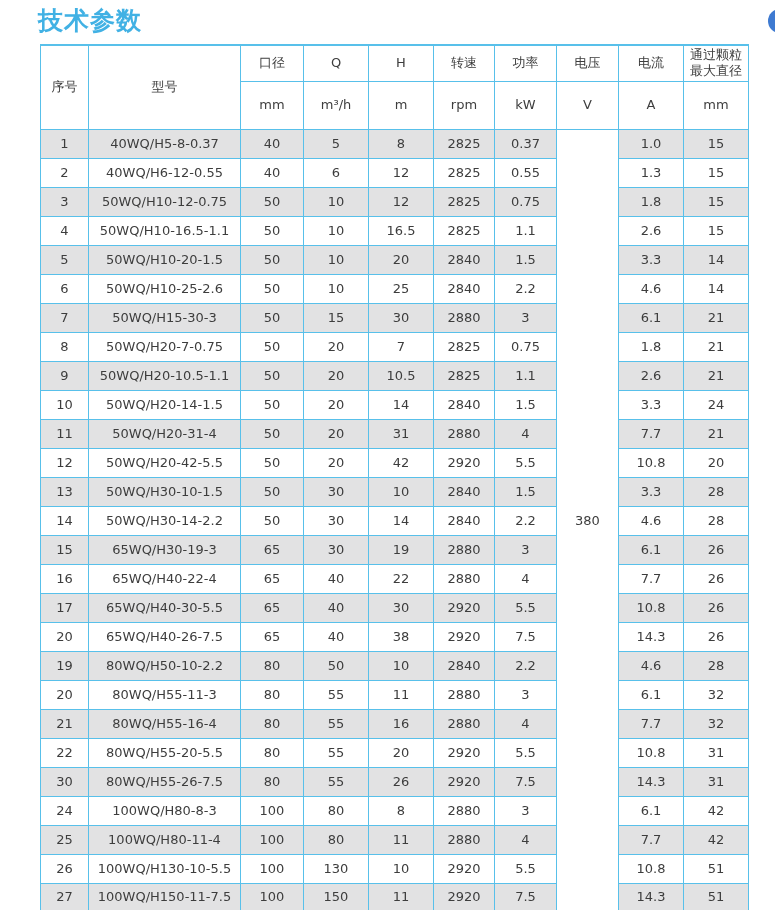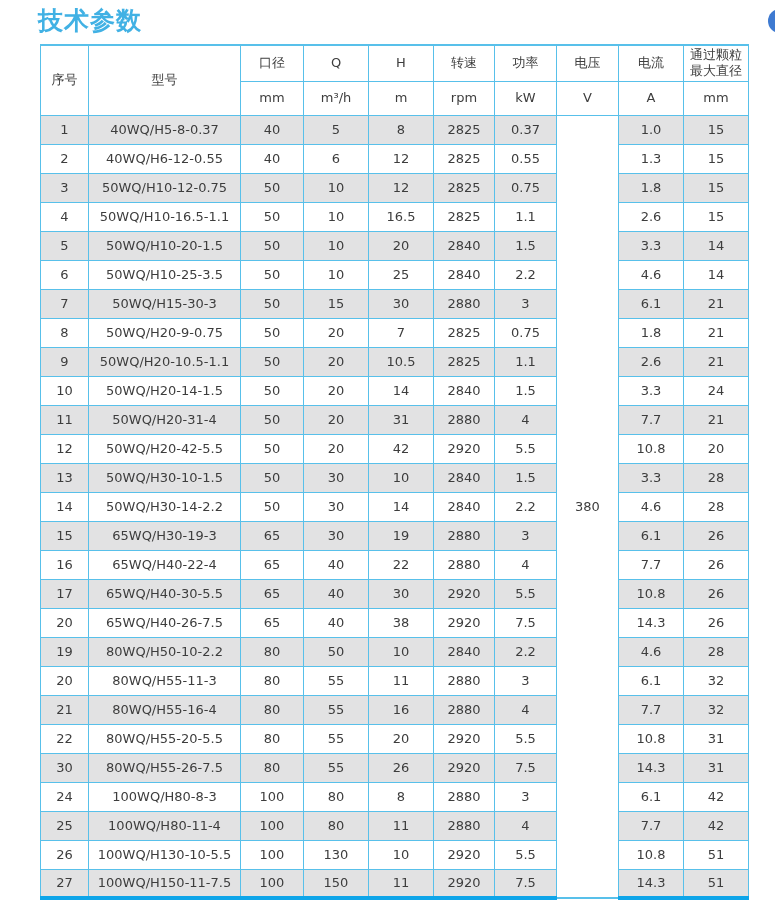--- a/index.html
+++ b/index.html
@@ -45,21 +45,21 @@
     border: 1px solid #58c0ea;
     text-align: center;
     vertical-align: middle;
     padding: 0 2px;
     color: #3d3d3d;
     font-weight: normal;
     overflow: hidden;
   }
   table.tech thead th { background: #ffffff; white-space: pre-line; line-height: 1.25; }
   table.tech thead tr.label-row th { height: 36px; }
-  table.tech thead tr.unit-row th { height: 34px; }
+  table.tech thead tr.unit-row th { height: 48px; }
   table.tech tbody td { height: 29px; }
   table.tech tbody tr.odd td { background: #e2e2e3; }
   table.tech tbody tr.even td { background: #ffffff; }
   table.tech tbody td.voltage-cell { background: #ffffff !important; }
   
   table.tech { border-top: 2px solid #58c0ea; border-bottom: 2px solid #58c0ea; }
   table.tech thead tr.label-row th { border-top: 2px solid #58c0ea; }
   table.tech tbody tr:last-child td { border-bottom: 4px solid #0ea5e9; }
 </style>
 </head>
@@ -158,21 +158,21 @@
         <td>50</td>
         <td>10</td>
         <td>20</td>
         <td>2840</td>
         <td>1.5</td>
         <td>3.3</td>
         <td>14</td>
       </tr>
       <tr class="even">
         <td>6</td>
-        <td>50WQ/H10-25-3.5</td>
+        <td>50WQ/H10-25-2.6</td>
         <td>50</td>
         <td>10</td>
         <td>25</td>
         <td>2840</td>
         <td>2.2</td>
         <td>4.6</td>
         <td>14</td>
       </tr>
       <tr class="odd">
         <td>7</td>
@@ -180,21 +180,21 @@
         <td>50</td>
         <td>15</td>
         <td>30</td>
         <td>2880</td>
         <td>3</td>
         <td>6.1</td>
         <td>21</td>
       </tr>
       <tr class="even">
         <td>8</td>
-        <td>50WQ/H20-9-0.75</td>
+        <td>50WQ/H20-7-0.75</td>
         <td>50</td>
         <td>20</td>
         <td>7</td>
         <td>2825</td>
         <td>0.75</td>
         <td>1.8</td>
         <td>21</td>
       </tr>
       <tr class="odd">
         <td>9</td>

